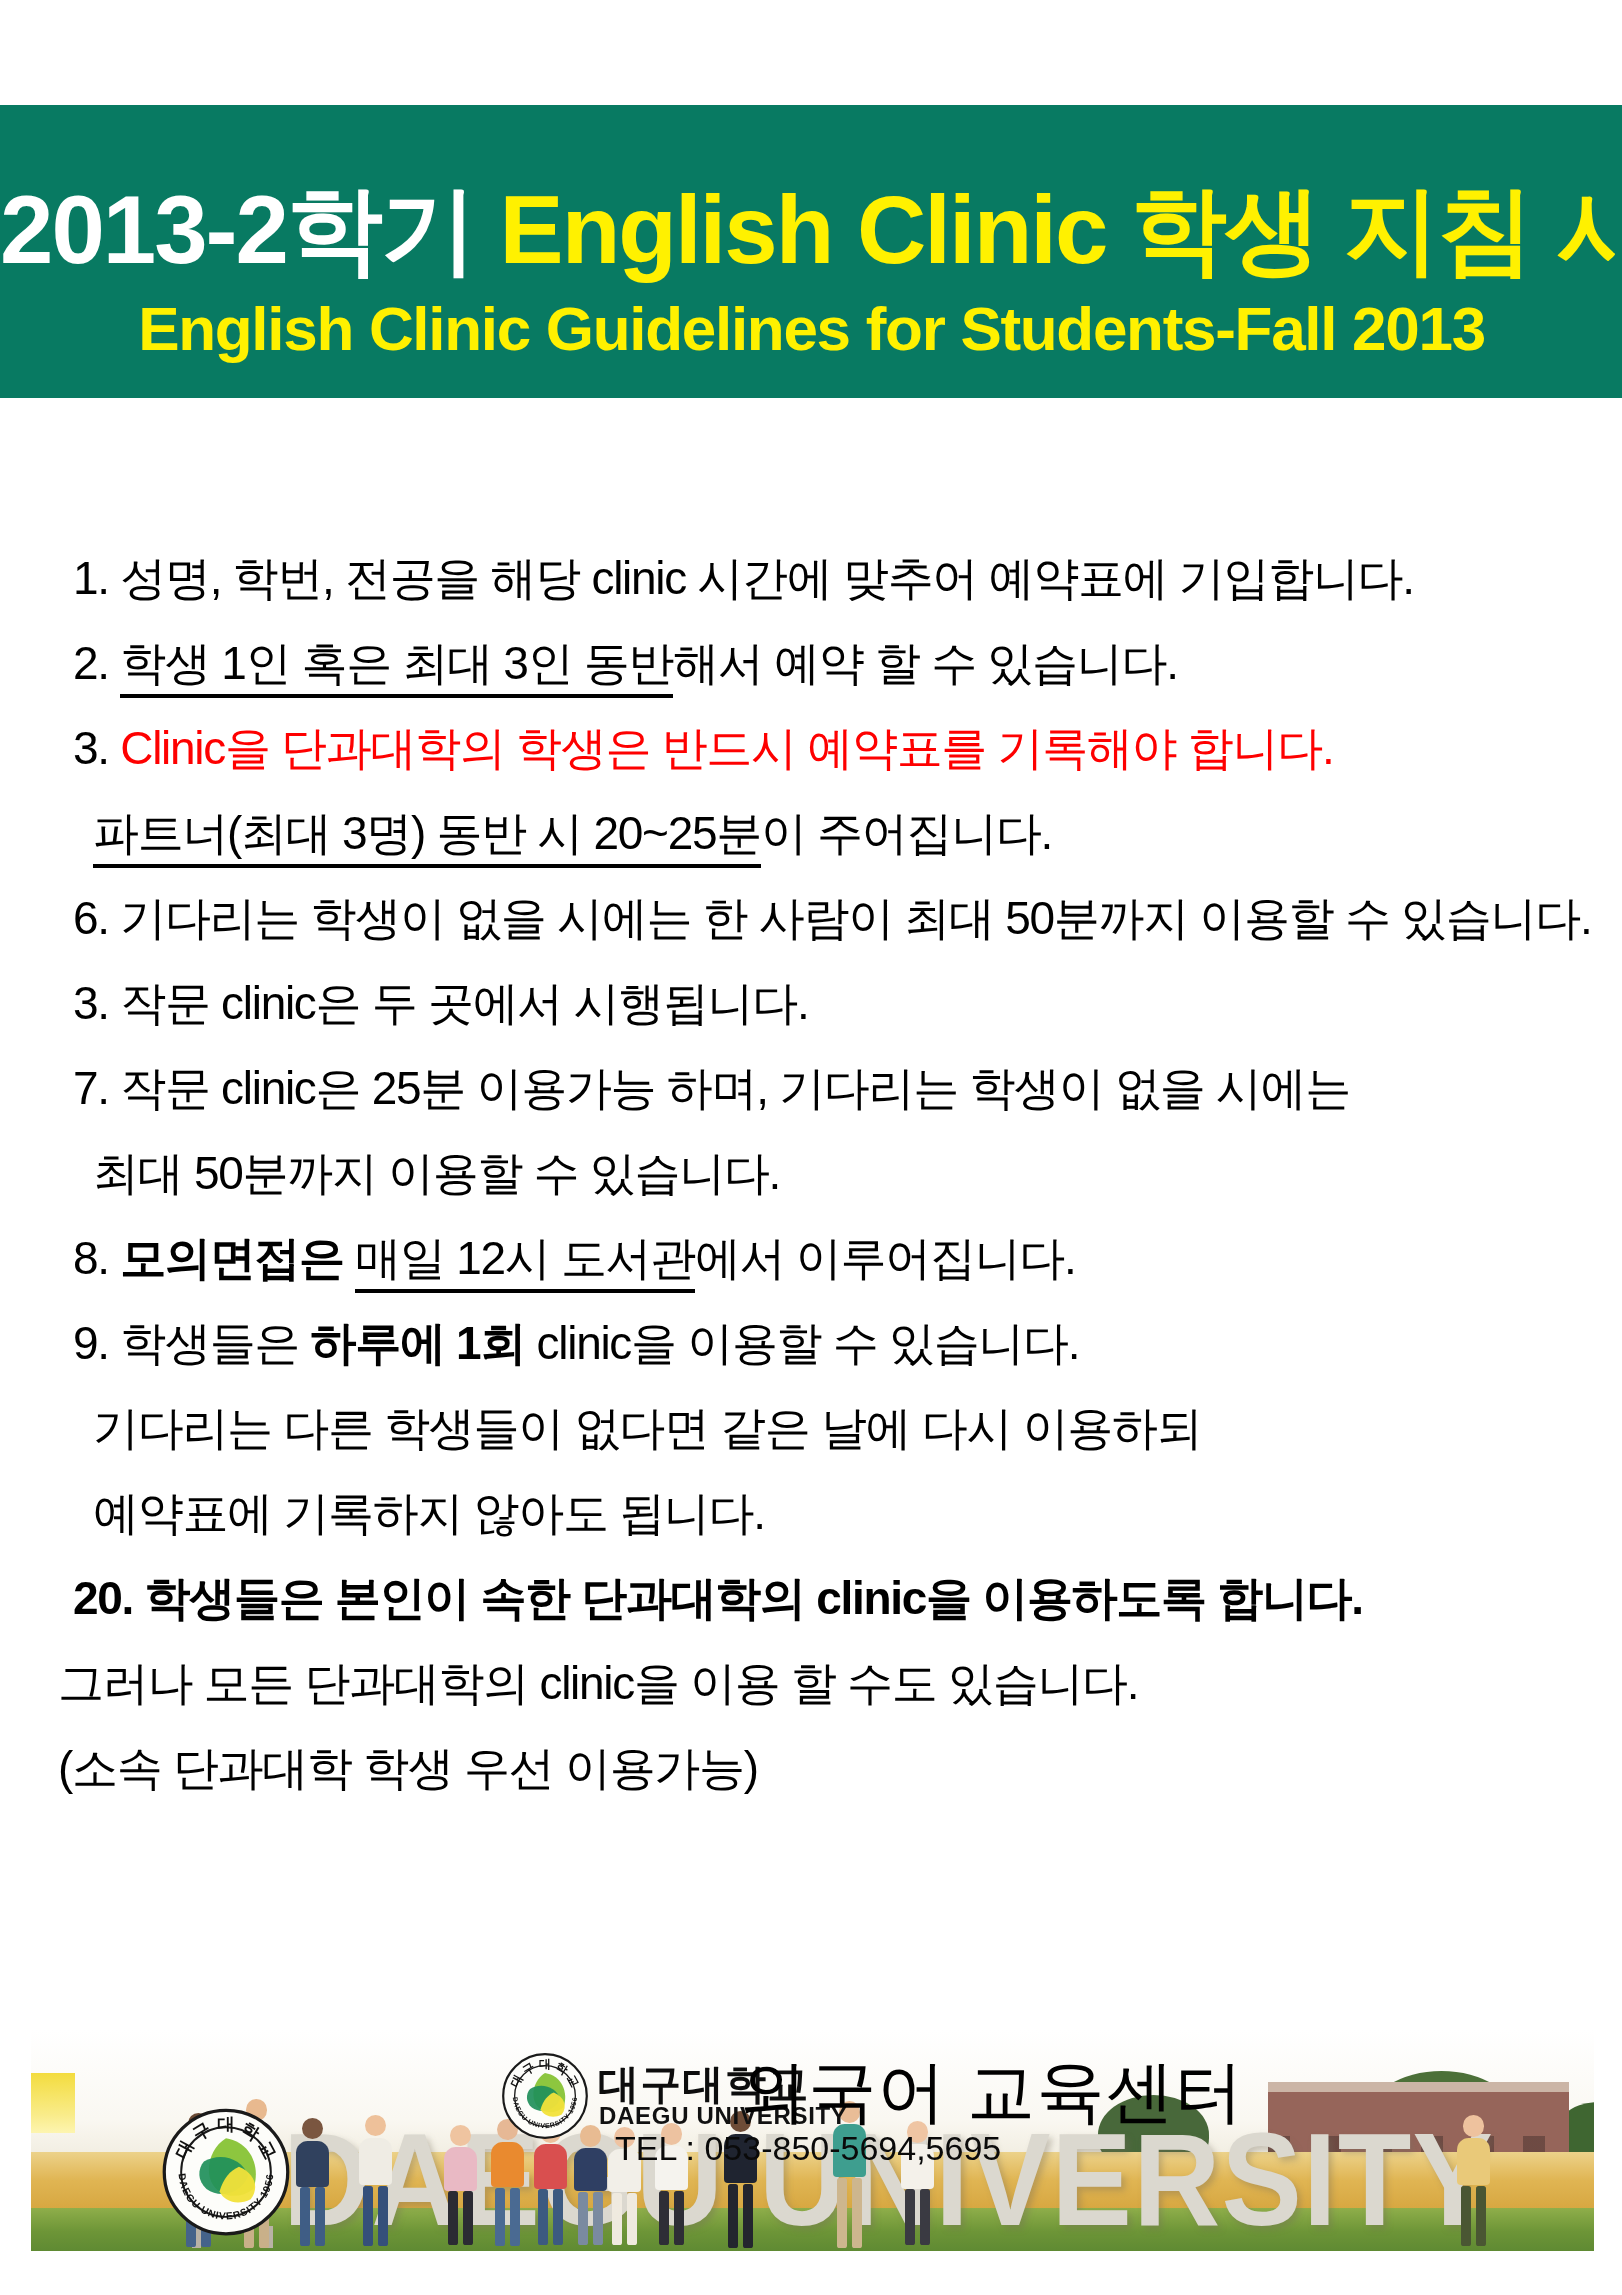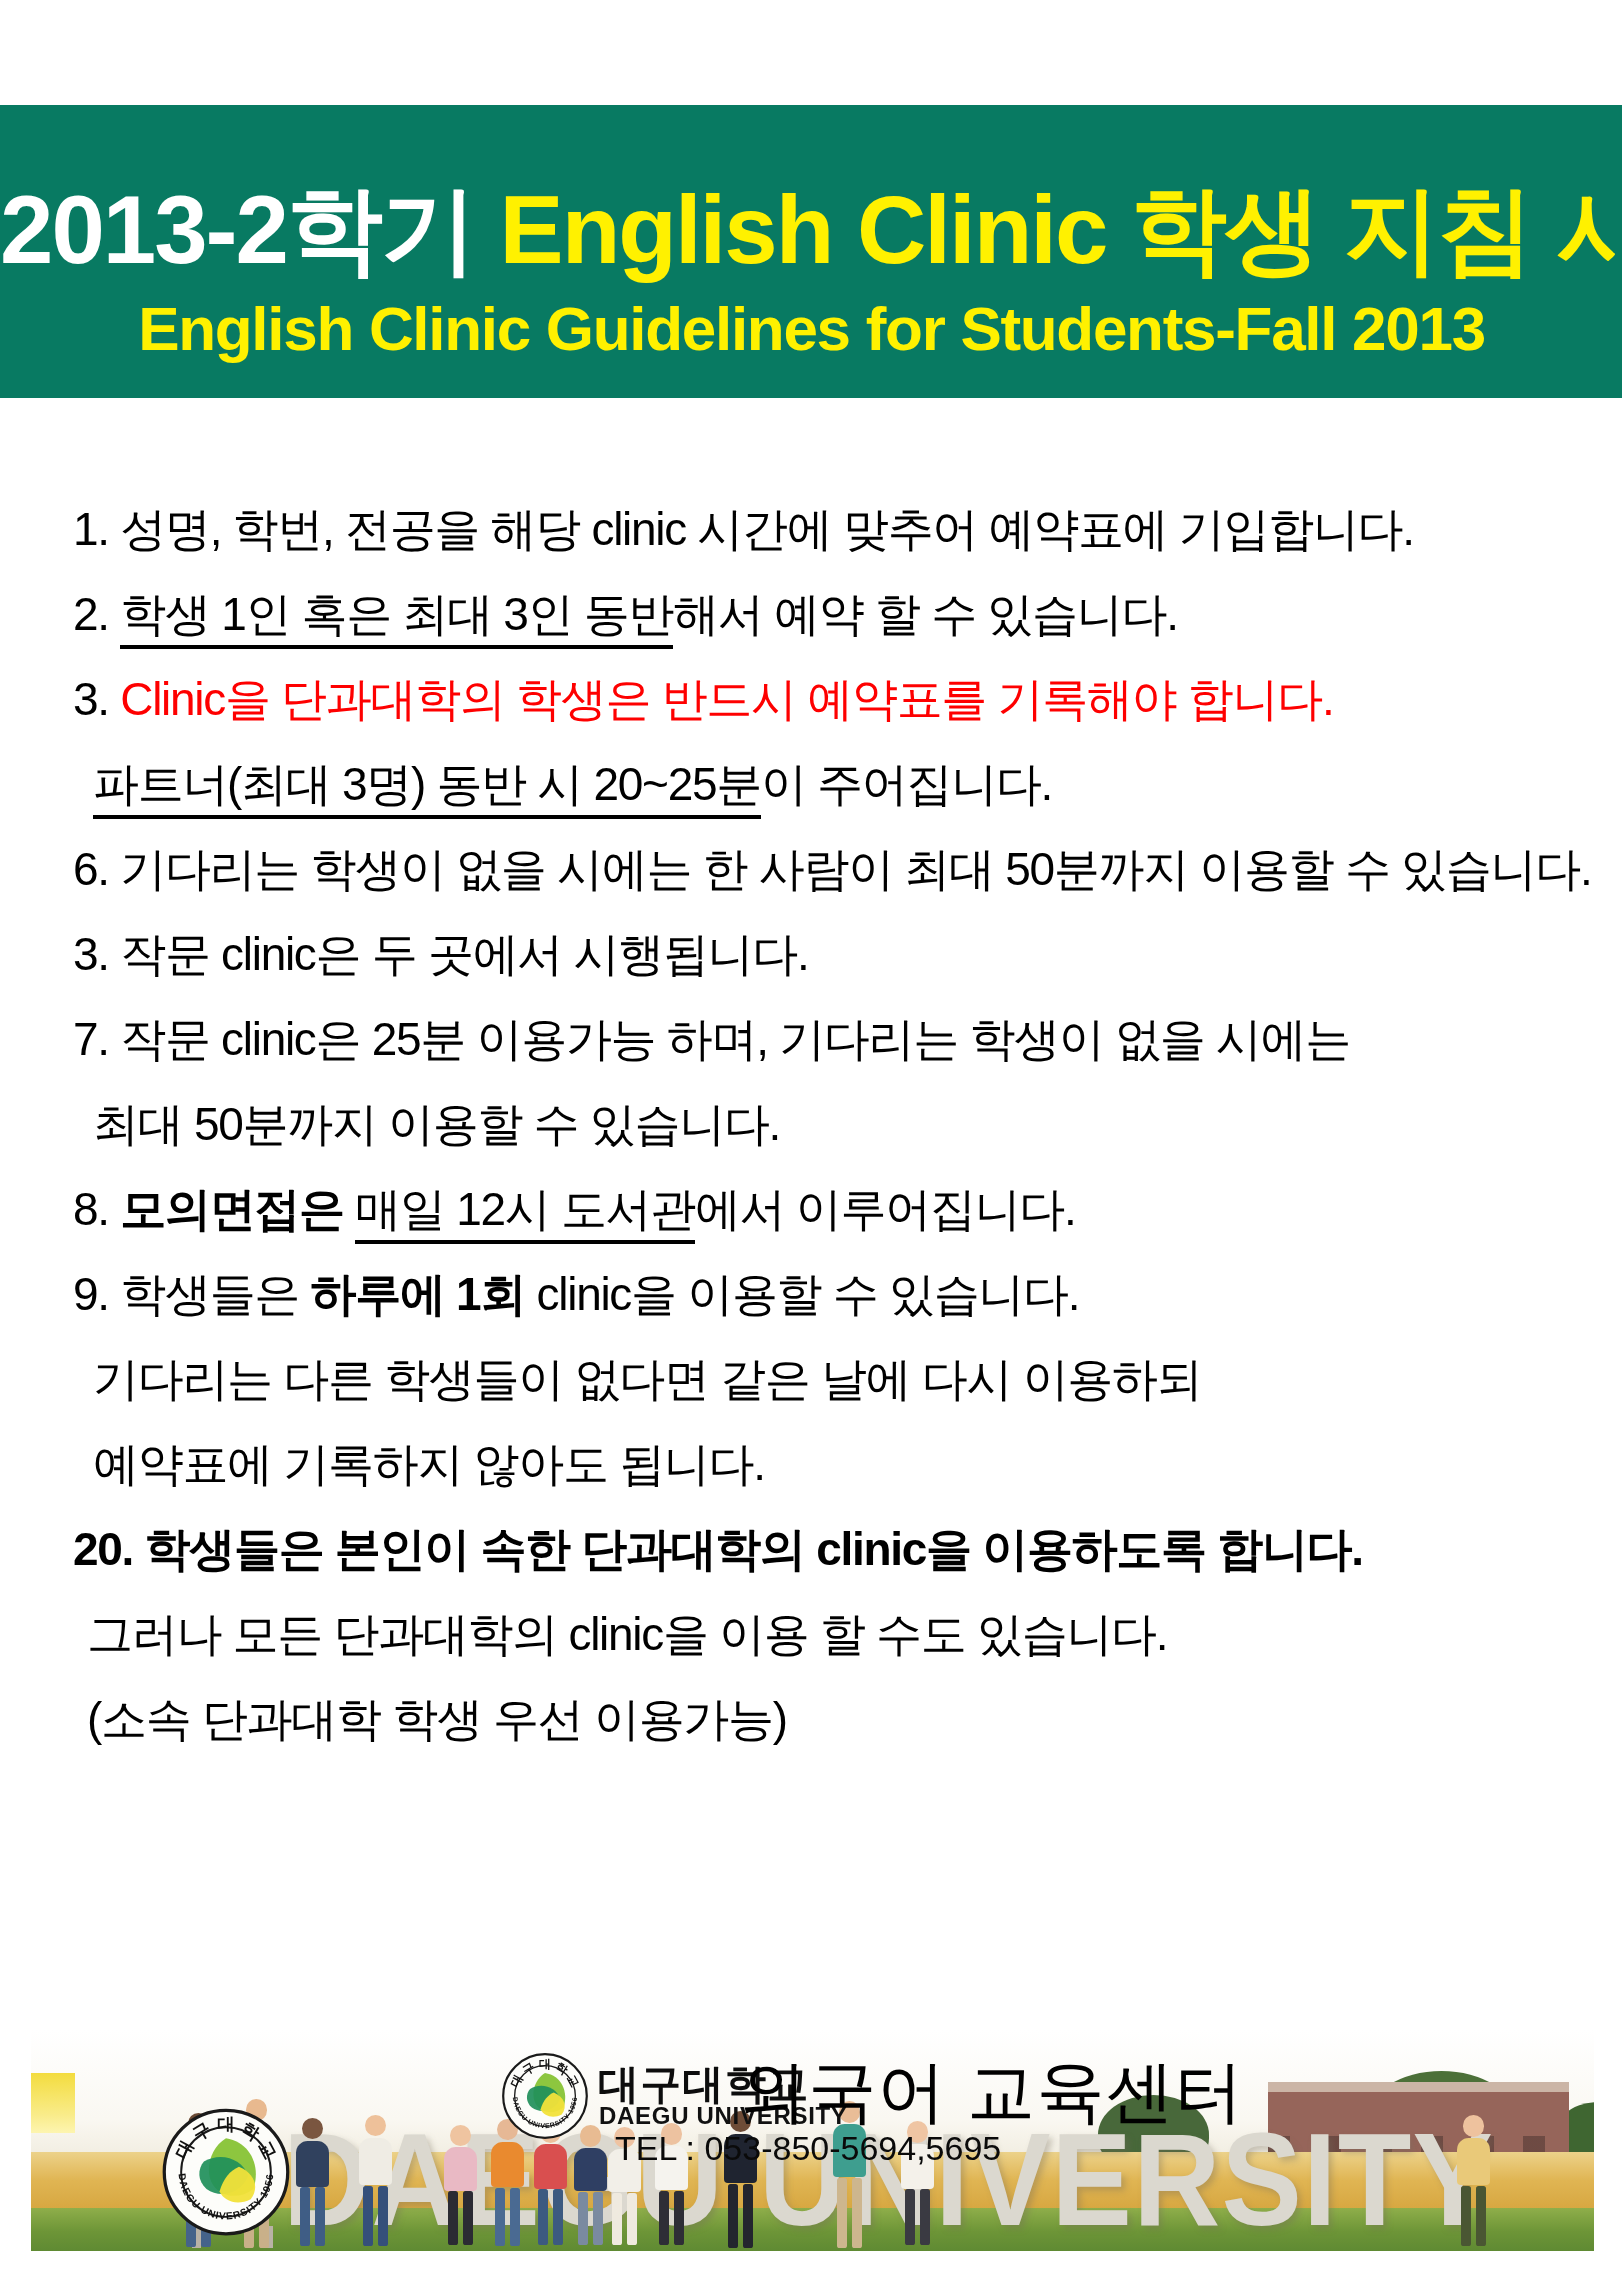--- a/index.html
+++ b/index.html
@@ -6,25 +6,25 @@
   body{font-family:"Liberation Sans","DejaVu Sans",sans-serif;}
   #page{position:relative;width:1623px;height:2295px;background:#ffffff;overflow:hidden;}
 
   
   .band{position:absolute;left:0;top:105px;width:1623px;height:293px;background:#087a62;text-align:center;}
   .title1{padding-top:77px;line-height:1;font-size:96px;font-weight:bold;letter-spacing:-2px;color:#ffffff;white-space:nowrap;}
   .title1 .yellow{color:#fff100;}
   .title2{margin-top:19.6px;line-height:1;font-size:62px;font-weight:bold;letter-spacing:-1.3px;color:#fff100;white-space:nowrap;}
 
   
-  .list{position:absolute;left:0;top:487px;width:1340px;color:#000;}
+  .list{position:absolute;left:0;top:536px;width:1340px;color:#000;}
   .line{height:85px;line-height:85px;font-size:46px;letter-spacing:-1.3px;white-space:nowrap;}
   .pl-num{padding-left:73px;}
   .pl-cont{padding-left:93px;}
-  .pl-cont10{padding-left:87px;}
+  .pl-cont10{padding-left:58px;}
   .b{font-weight:bold;}
   .r{color:#fe0000;}
   .u{border-bottom:4.6px solid #000;padding-bottom:5.2px;}
 
   
   .yellow-chip{position:absolute;left:31px;top:2073px;width:44px;height:60px;z-index:6;
     background:linear-gradient(180deg,#f3dc3e 0%,#f9ec8a 70%,#fdf5b0 100%);}
   .photo{position:absolute;left:31px;top:2030px;width:1563px;height:221px;overflow:hidden;
     background:linear-gradient(180deg,#ffffff 0%,#faf8f2 40%,#f2eee2 56%);}
   .wheat{position:absolute;left:0;right:0;top:122px;height:63px;

